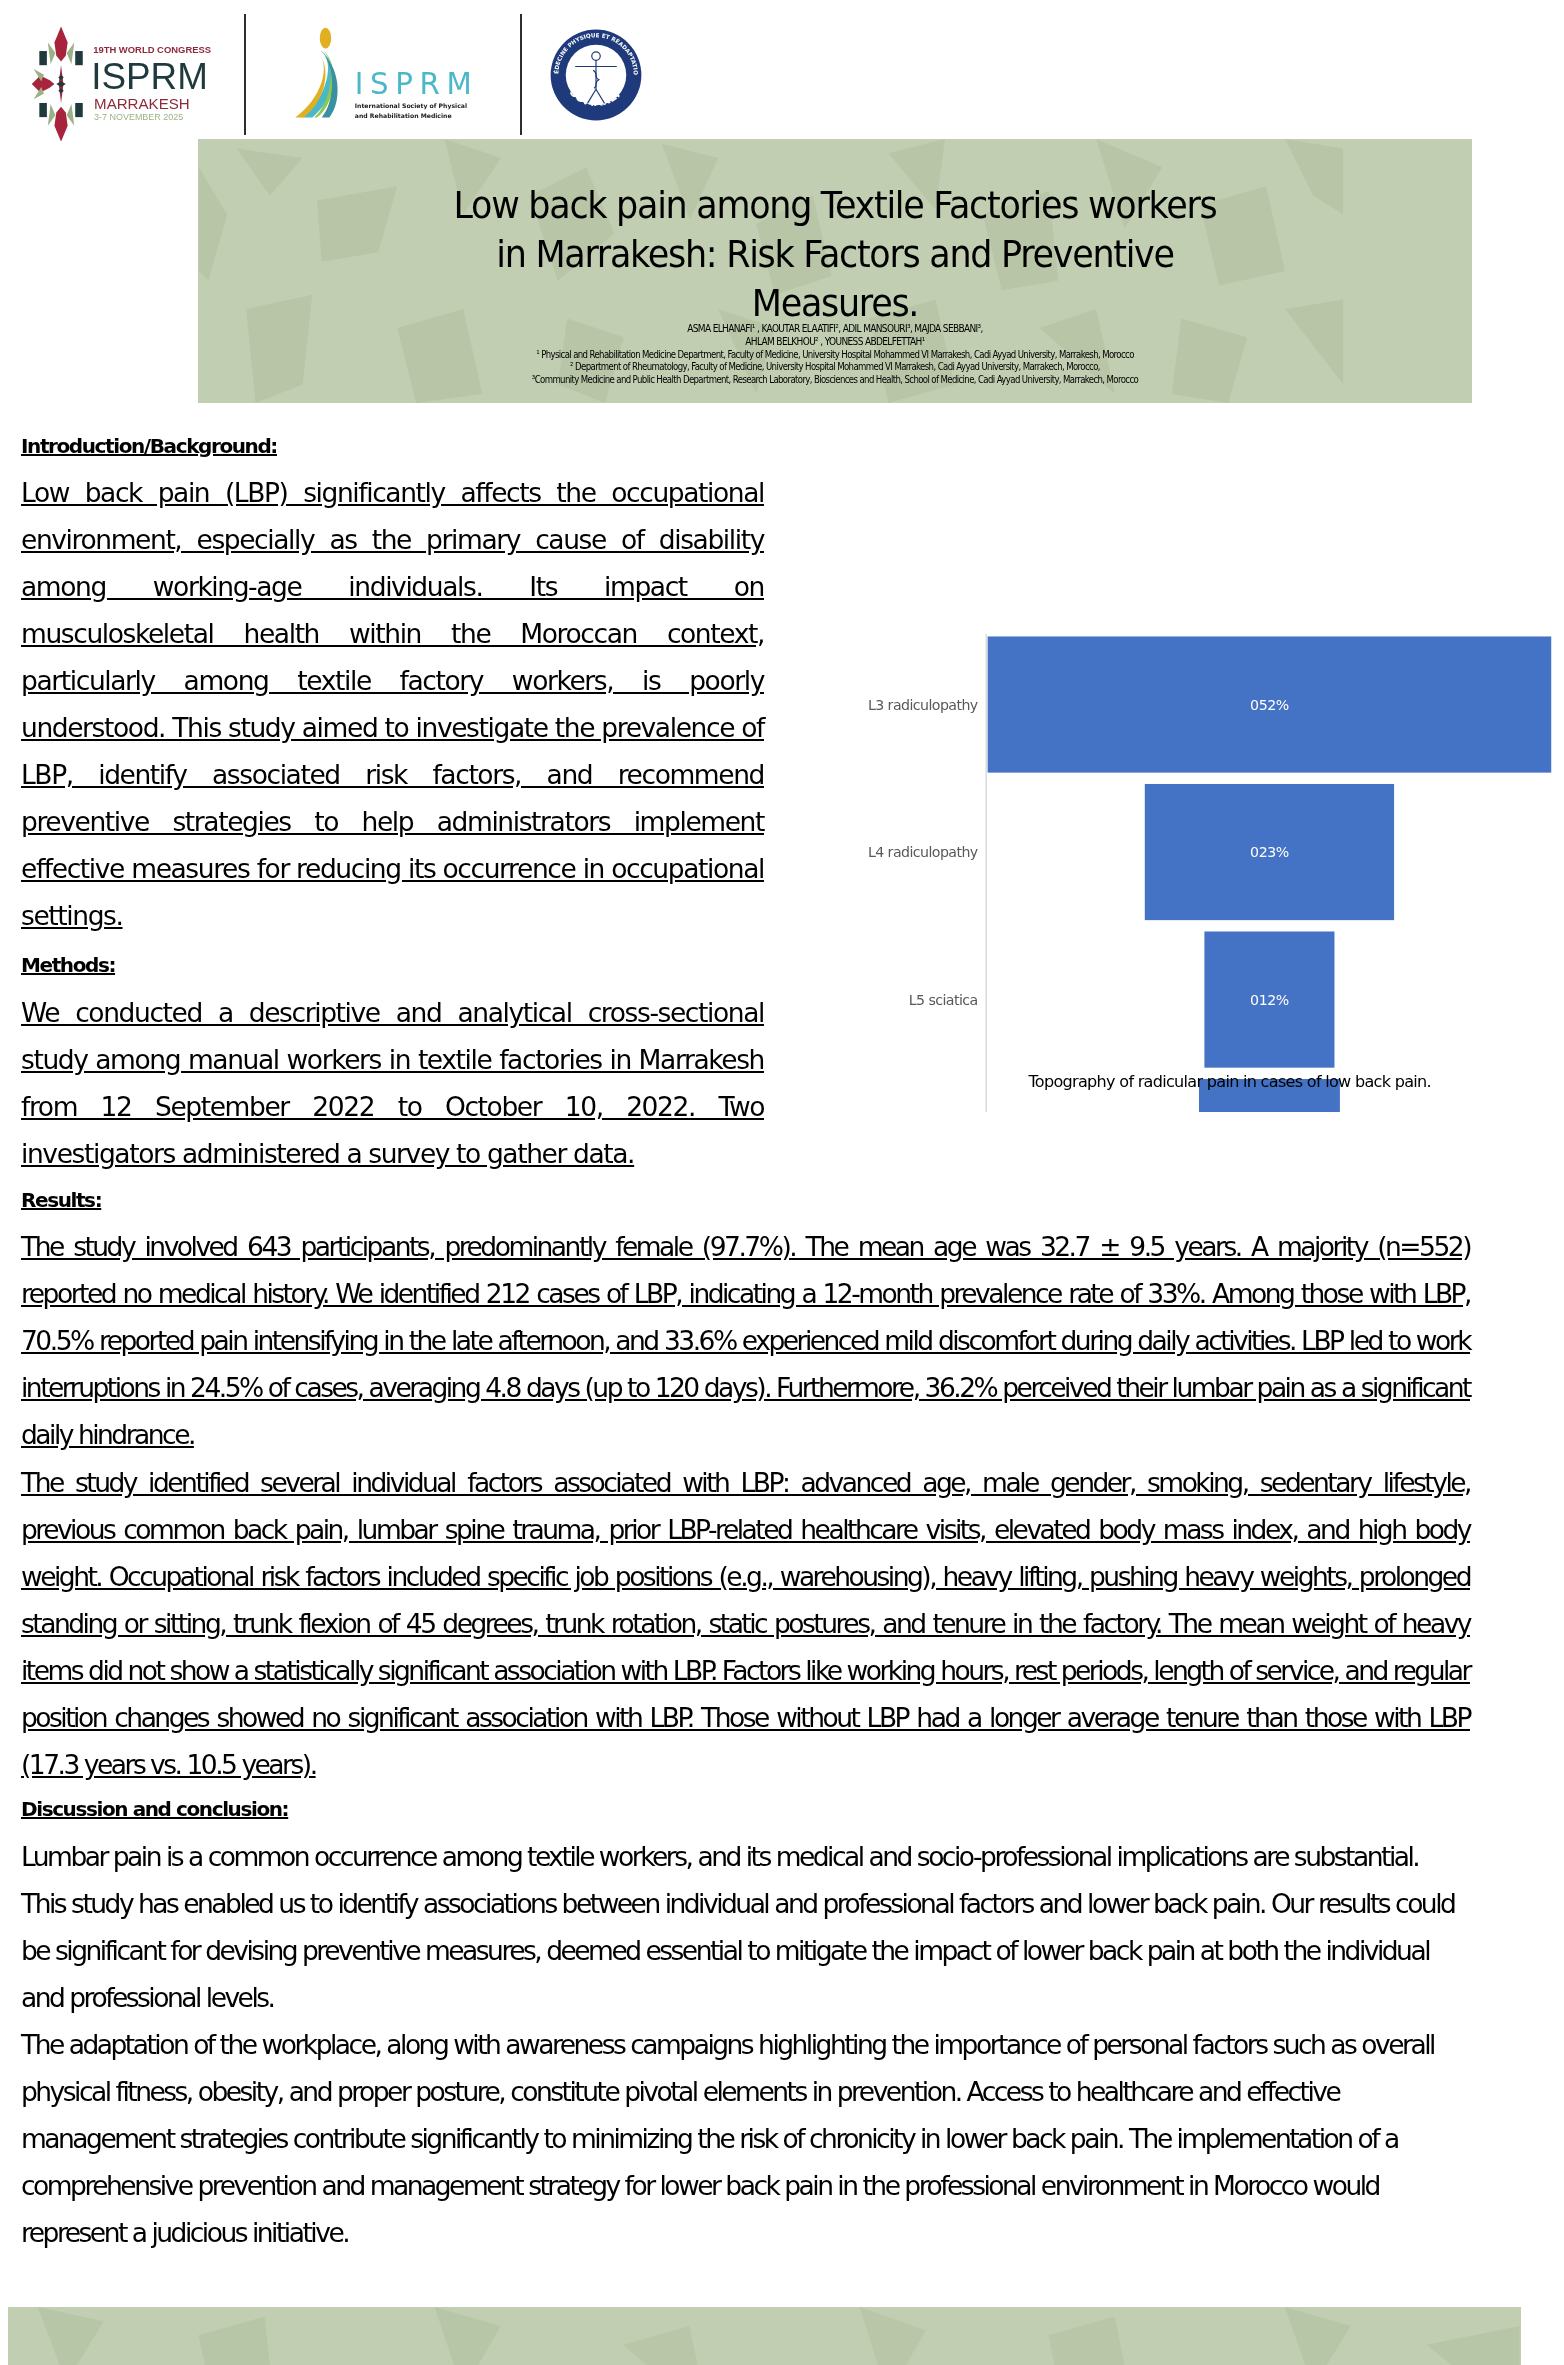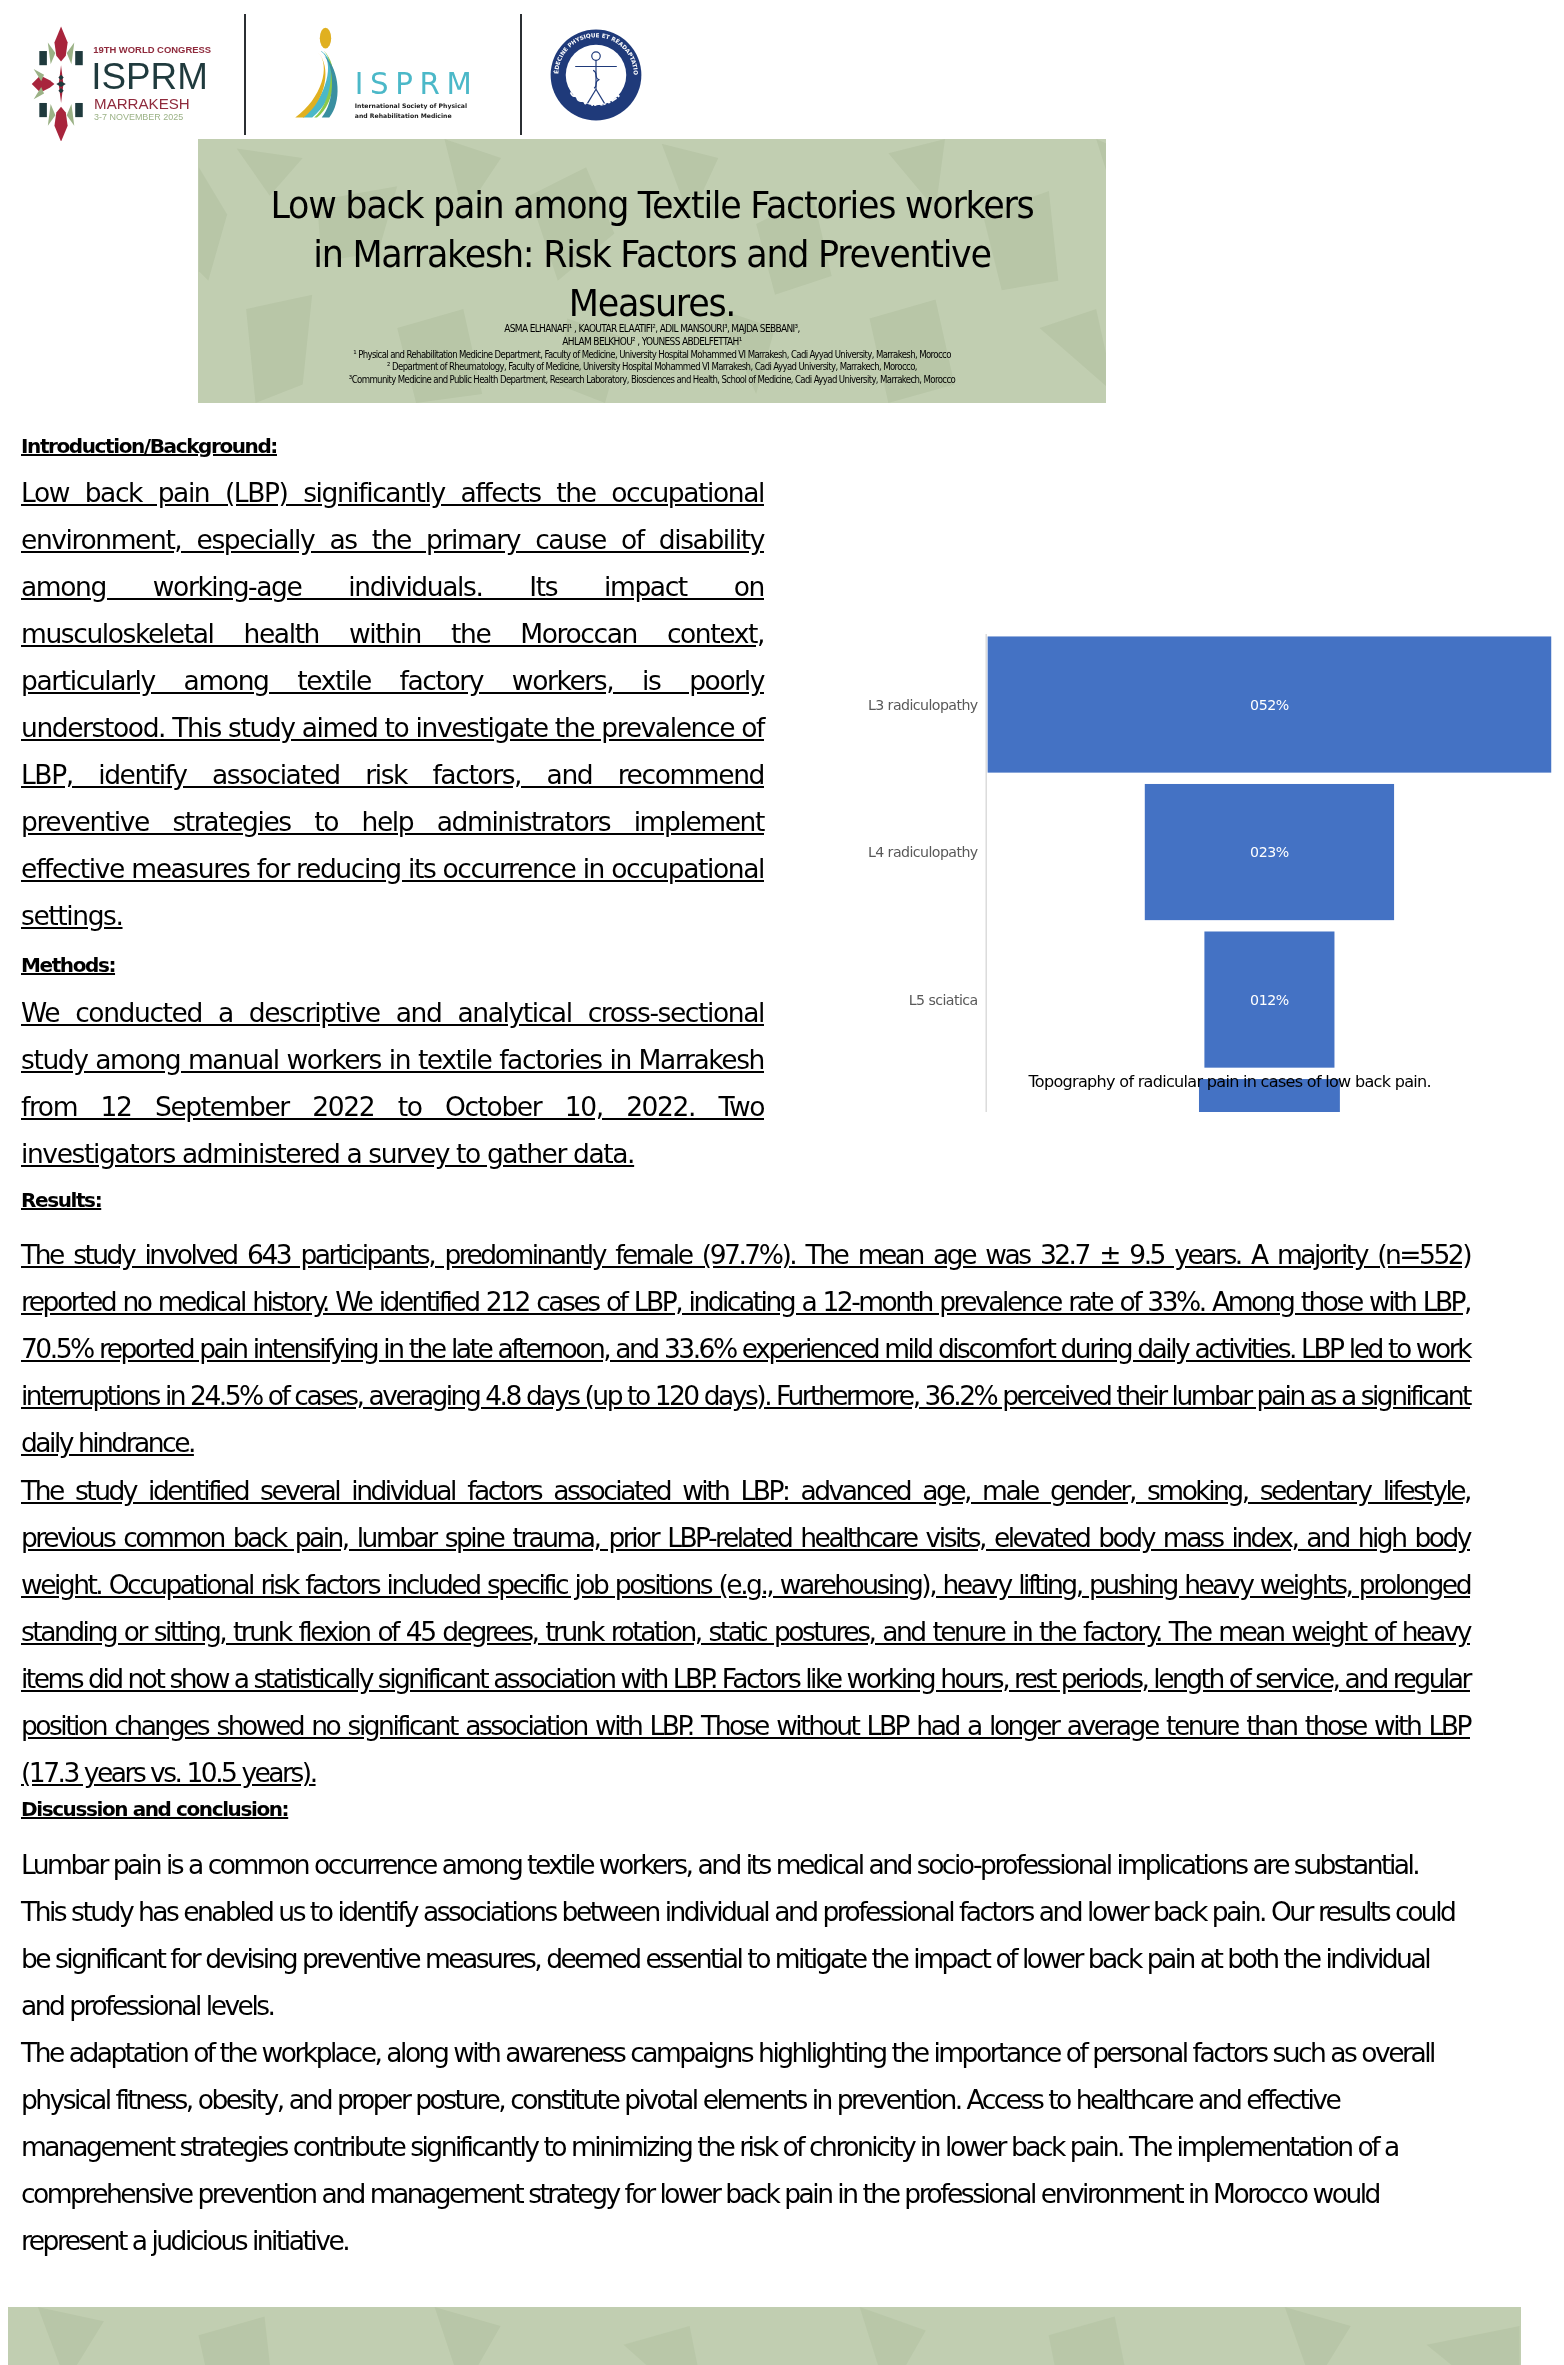--- a/index.html
+++ b/index.html
@@ -8,35 +8,35 @@
   .abs { position:absolute; }
 
   
   .logo-congress { left:28px; top:13.2px; width:203px; height:128px; }
   .logo-isprm { left:265px; top:23px; width:241px; height:104px; }
   .logo-somaref { left:544px; top:23px; width:104px; height:104px; }
   .vdivider { width:2.4px; background:#2b2f33; }
   .cong-text { font-family:"Liberation Sans", sans-serif; font-stretch:condensed; }
 
   
-  .banner { left:198px; top:139px; width:908px; height:264px; background:#c1ceb1; overflow:hidden; }
+  .banner { left:198px; top:139px; width:1274px; height:264px; background:#c1ceb1; overflow:hidden; }
   .banner svg.tex { position:absolute; left:0; top:0; }
   .banner-inner { position:absolute; left:0; top:0; width:100%; height:100%; text-align:center; }
   .title { position:absolute; left:0; right:0; top:42px; font-family:"DejaVu Sans", sans-serif;
            font-size:38px; line-height:49px; letter-spacing:-1.4px; font-weight:normal; transform:scaleX(0.92); }
   .authors { position:absolute; left:0; right:0; top:326px; }
   .auth-line { font-family:"DejaVu Sans", sans-serif; font-size:11px; line-height:12.8px; letter-spacing:-0.8px; white-space:nowrap; transform:scaleX(0.82); }
   .aff-line { font-family:"DejaVu Sans", sans-serif; font-size:11px; line-height:12.8px; letter-spacing:-0.8px; white-space:nowrap; transform:scaleX(0.78); }
 
   
   .body-text { font-family:"DejaVu Sans", sans-serif; font-size:26.5px; line-height:47px; letter-spacing:-1.4px; }
   .sec-head { font-family:"DejaVu Sans", sans-serif; font-weight:bold; text-decoration:underline; font-size:20px; letter-spacing:-1.4px; line-height:33px; white-space:nowrap; }
   .justify { text-align:justify; text-align-last:left;text-decoration:underline; }
   .left-col { left:21px; width:743px; }
-  .full-col { left:21px; width:1449px;margin-top:8px; }
+  .full-col { left:21px; width:1449px; }
   .narrow { letter-spacing:-2.5px; }
 
   
   .chart { left:842px; top:629px; width:722px; height:483px; }
   .chart text { font-family:"DejaVu Sans", sans-serif; }
 
   
   .refs { left:7.6px; top:2307px; width:1513px; height:273px; background:#c1ceb1; overflow:hidden; }
   .refs-text { position:absolute; left:50px; top:56px; font-family:"DejaVu Sans", sans-serif; font-size:21px; line-height:29px; letter-spacing:-1.3px; white-space:nowrap; }
 </style>

